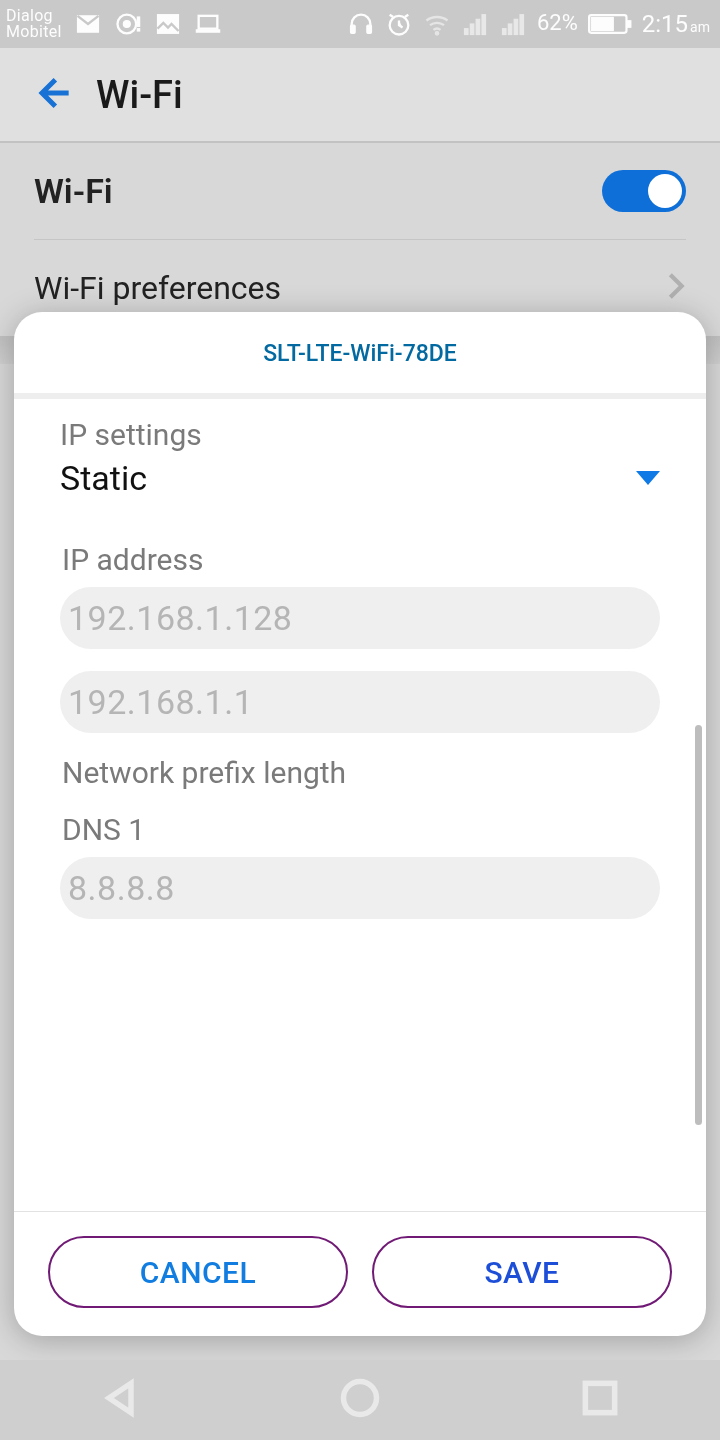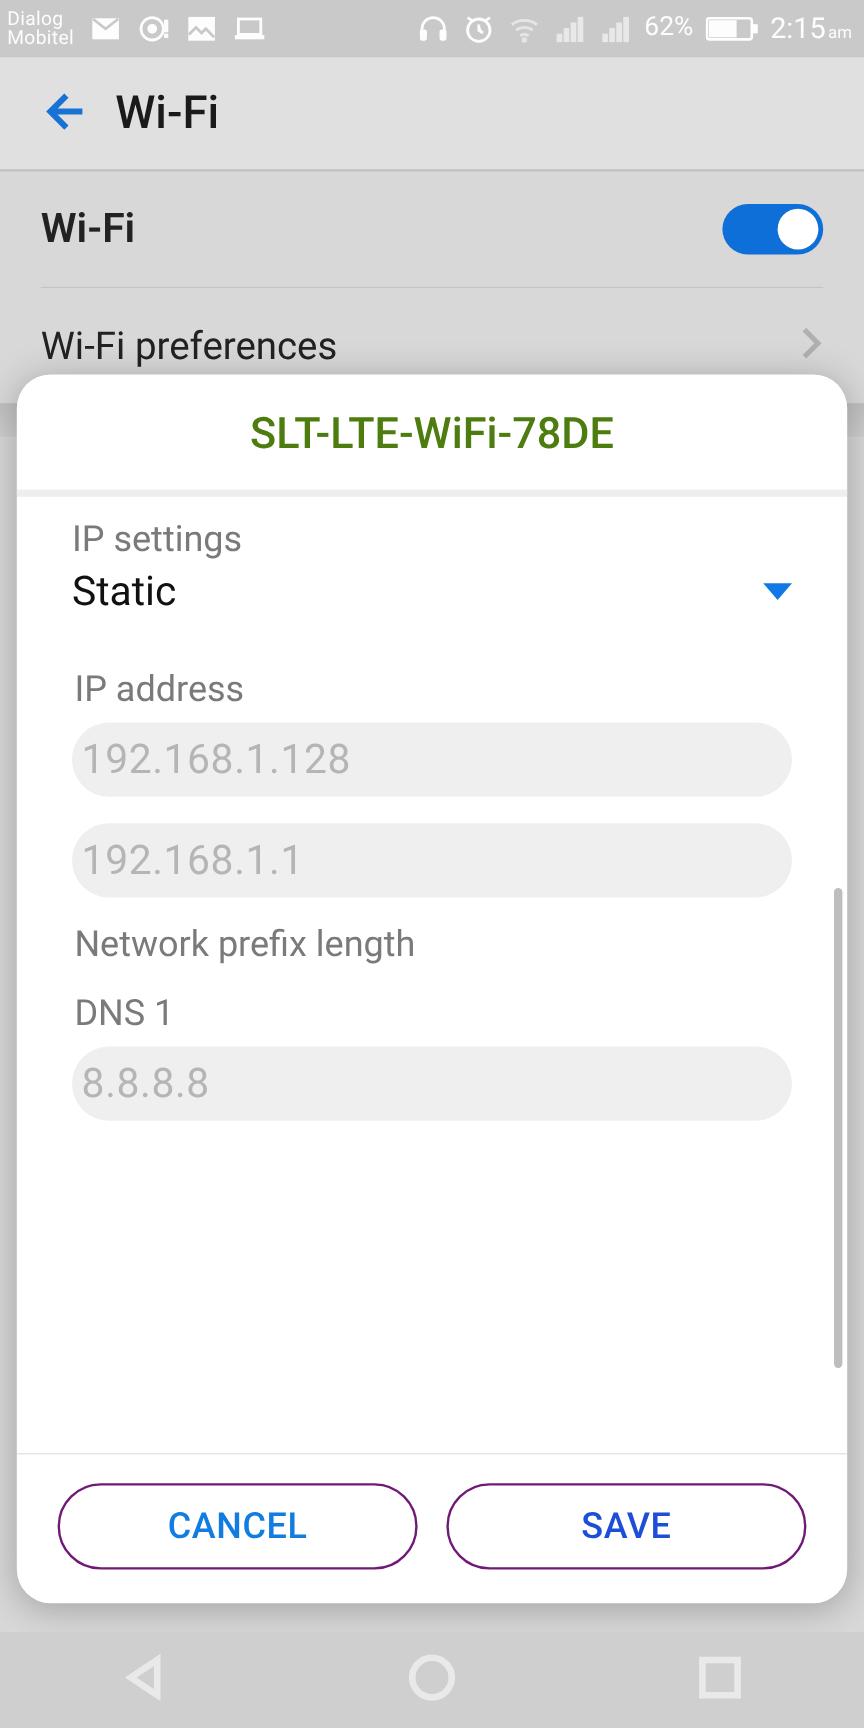--- a/index.html
+++ b/index.html
@@ -71,23 +71,23 @@
     left: 14px; right: 14px;
     top: 312px; bottom: 104px;
     background: #fff;
     border-radius: 28px;
     box-shadow: 0 4px 30px rgba(0,0,0,.25);
     display: flex; flex-direction: column;
     overflow: hidden;
   }
   .modal-title {
     text-align: center;
-    font-size: 36px;
+    font-size: 23px;
     font-weight: 500;
-    color: #4d7c0f;
+    color: #0369a1;
     padding: 28px 0 26px;
   }
   .modal-sep { height: 6px; background: #eeeeee; }
 
   .modal-body {
     flex: 1;
     overflow: hidden;
     position: relative;
     padding: 14px 46px 0 46px;
   }

